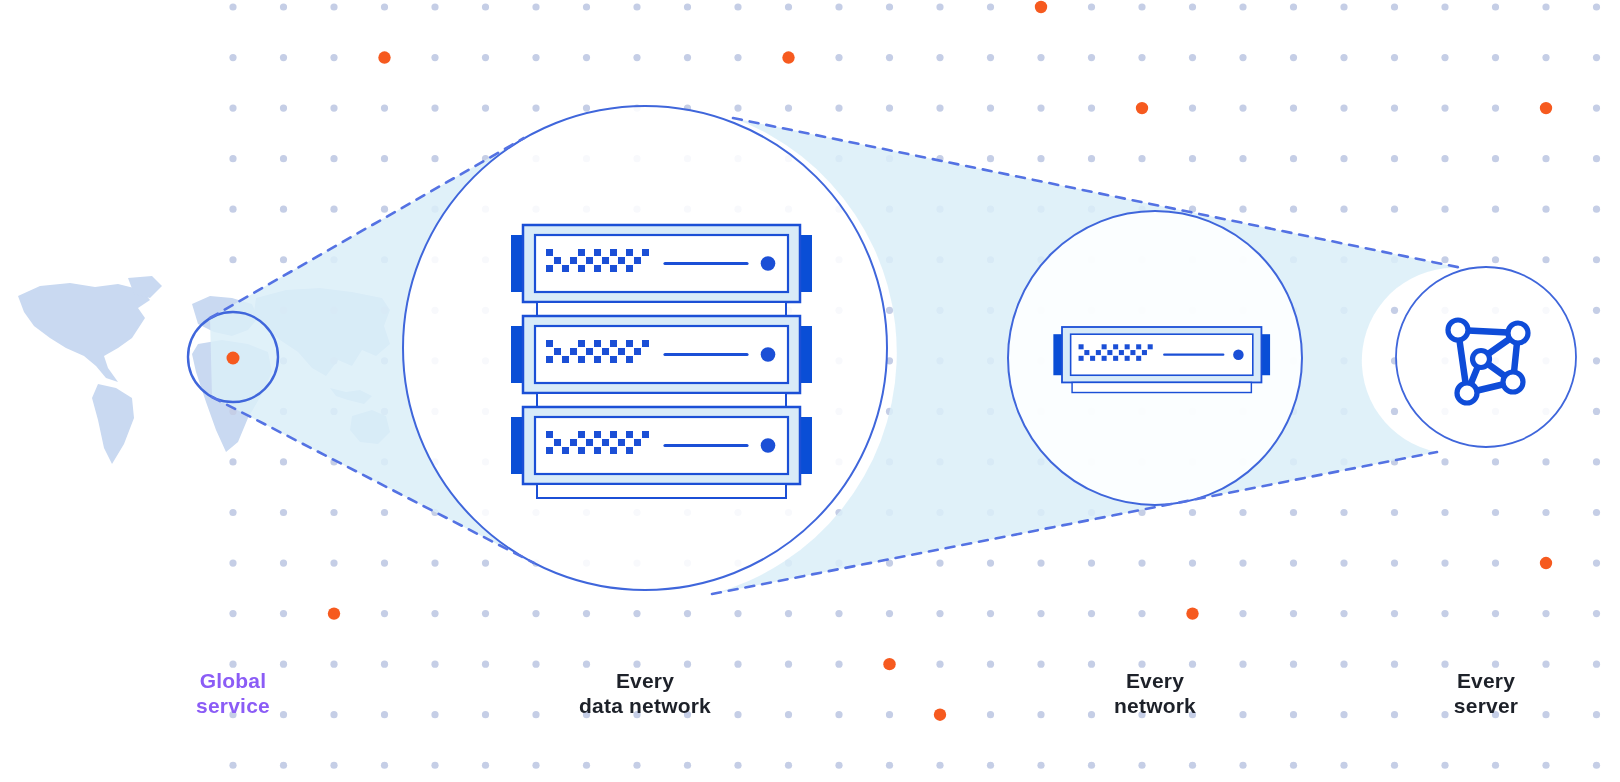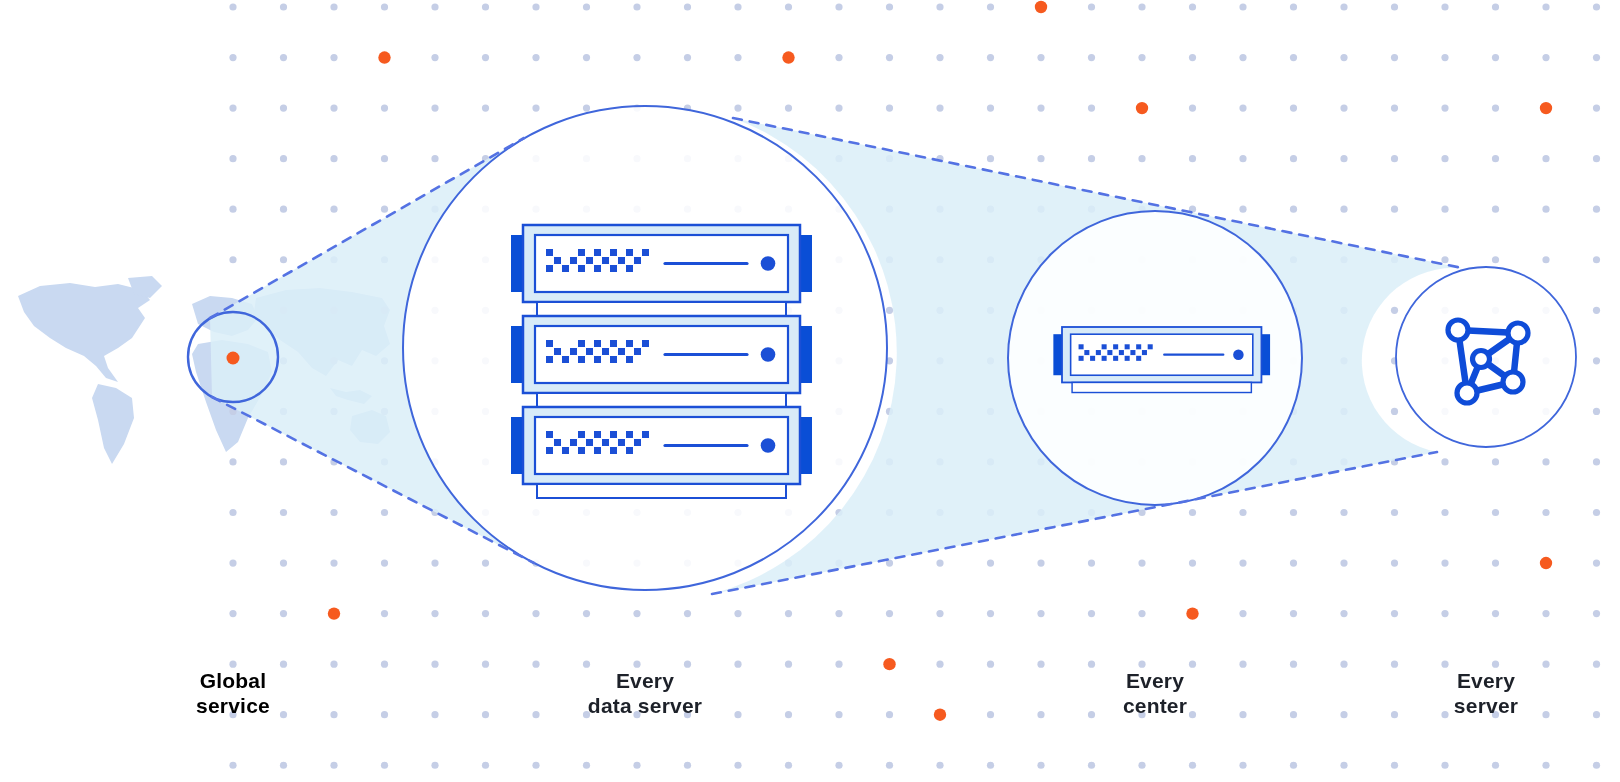--- a/index.html
+++ b/index.html
@@ -635,29 +635,29 @@
         <circle cx="1546" cy="108.1" r="6.2" fill="#f65a1f"></circle>
         <circle cx="1546" cy="563.05" r="6.2" fill="#f65a1f"></circle>
         <circle cx="334" cy="613.5999999999999" r="6.2" fill="#f65a1f"></circle>
         <circle cx="1192.5" cy="613.5999999999999" r="6.2" fill="#f65a1f"></circle>
         <circle cx="889.5" cy="664.15" r="6.2" fill="#f65a1f"></circle>
         <circle cx="940" cy="714.6999999999999" r="6.2" fill="#f65a1f"></circle>
         <circle cx="233" cy="358" r="6.5" fill="#f65a1f"></circle>
       </g>
     </svg>
 
-  <div class="caption" style="left: 233px; top: 668px; color: #000000;">
+  <div class="caption" style="left: 233px; top: 668px; color: #8b5cf6;">
     <span>Global</span><br>
     <span>service</span>
   </div>
   <div class="caption" style="left: 645px; top: 668px; color: rgb(29, 33, 41);">
     <span>Every</span><br>
-    <span>data server</span>
+    <span>data network</span>
   </div>
   <div class="caption" style="left: 1155px; top: 668px; color: rgb(29, 33, 41);">
     <span>Every</span><br>
-    <span>center</span>
+    <span>network</span>
   </div>
   <div class="caption" style="left: 1486px; top: 668px; color: rgb(29, 33, 41);">
     <span>Every</span><br>
     <span>server</span>
   </div>
 </div>
 
 </body></html>

